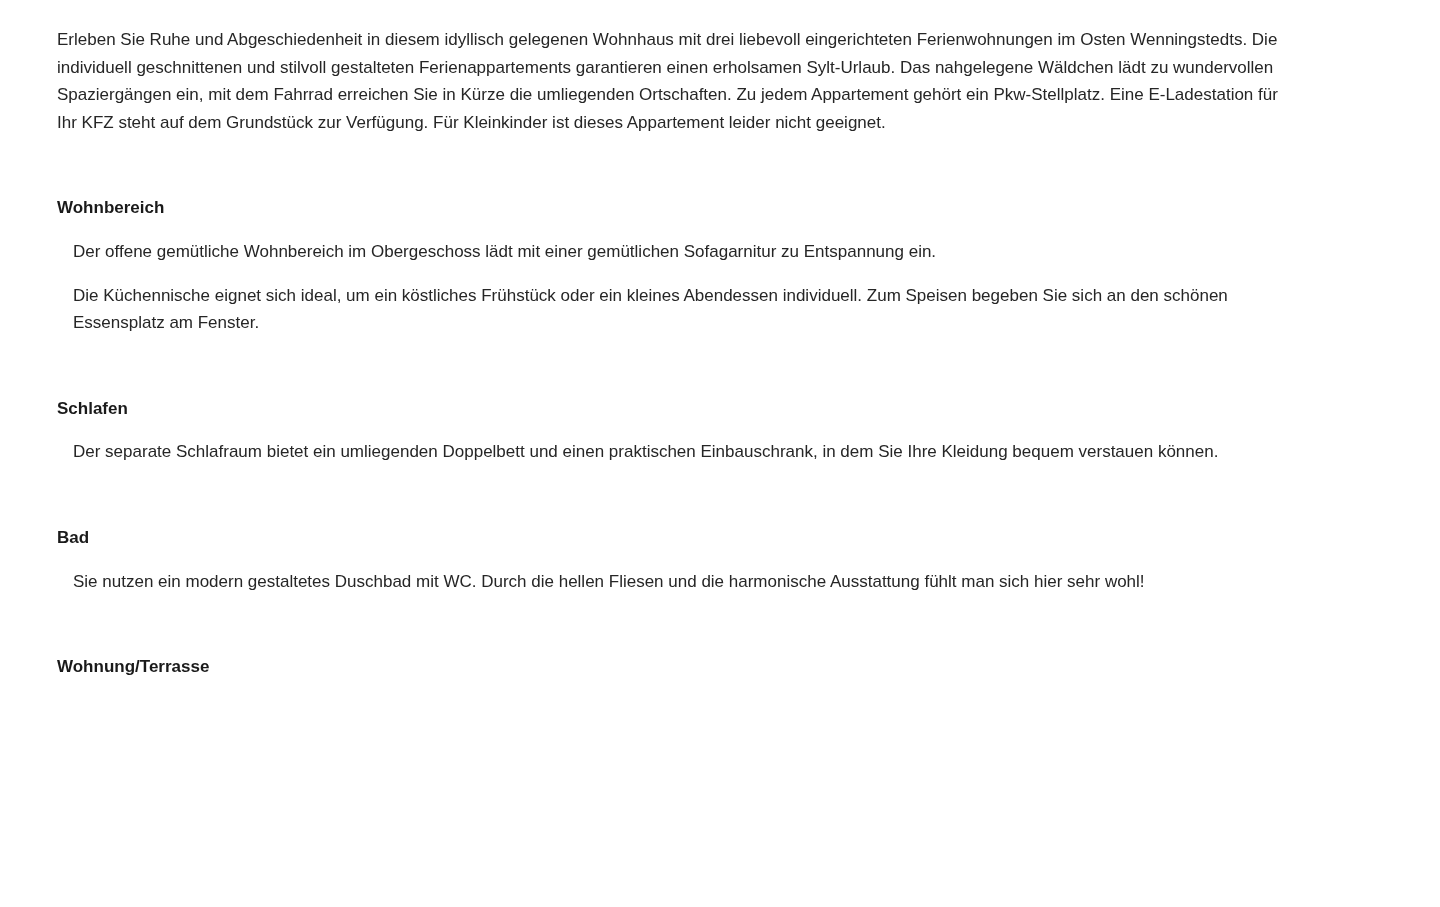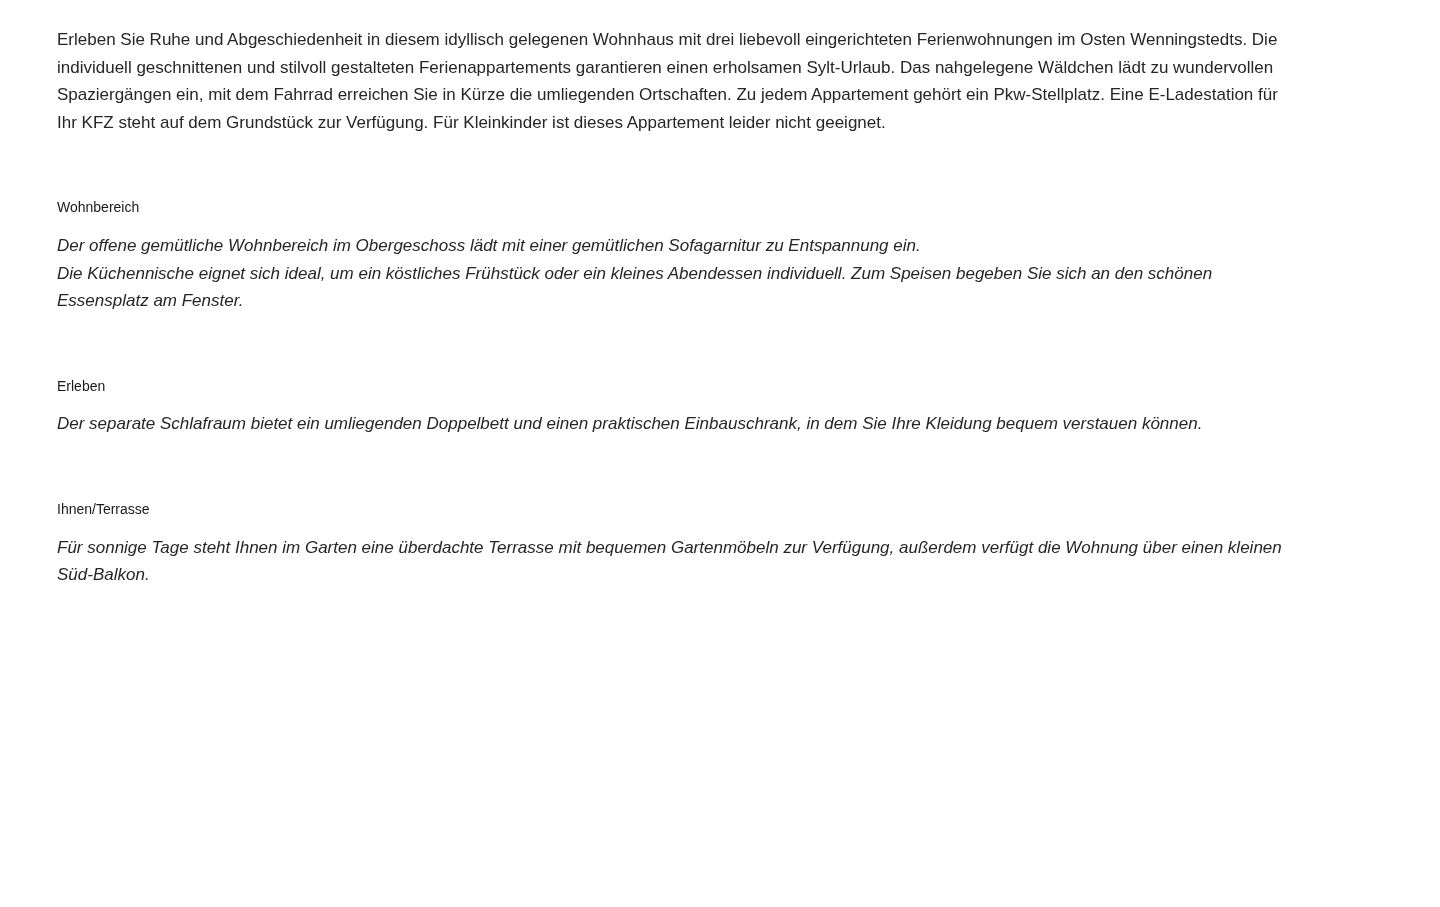--- a/index.html
+++ b/index.html
@@ -19,51 +19,53 @@
     padding: 26px 48px 0 57px;
     color: #262626;
     font-size: 17px;
     line-height: 27.6px;
     -webkit-font-smoothing: antialiased;
   }
   .intro {
     margin: 0;
   }
   .section-heading {
-    font-size: 14px;
+    font-size: 17px;
     line-height: 27.6px;
-    font-weight: 400;
+    font-weight: 700;
     color: #1a1a1a;
     margin: 58px 0 10px 0;
   }
   .section-body {
-    margin: 0;
-    font-style: italic;
+    margin: 16px;
   }
 </style>
 </head>
 <body>
 
 <main class="doc">
 
   <p class="intro">Erleben Sie Ruhe und Abgeschiedenheit in diesem idyllisch gelegenen Wohnhaus mit drei liebevoll eingerichteten Ferienwohnungen im Osten Wenningstedts. Die individuell geschnittenen und stilvoll gestalteten Ferienappartements garantieren einen erholsamen Sylt-Urlaub. Das nahgelegene Wäldchen lädt zu wundervollen Spaziergängen ein, mit dem Fahrrad erreichen Sie in Kürze die umliegenden Ortschaften. Zu jedem Appartement gehört ein Pkw-Stellplatz. Eine E-Ladestation für Ihr KFZ steht auf dem Grundstück zur Verfügung. Für Kleinkinder ist dieses Appartement leider nicht geeignet.</p>
 
   <section>
     <h2 class="section-heading">Wohnbereich</h2>
     <p class="section-body">Der offene gemütliche Wohnbereich im Obergeschoss lädt mit einer gemütlichen Sofagarnitur zu Entspannung ein.</p>
   </section>
 
   <section>
     <p class="section-body">Die Küchennische eignet sich ideal, um ein köstliches Frühstück oder ein kleines Abendessen individuell. Zum Speisen begeben Sie sich an den schönen Essensplatz am Fenster.</p>
   </section>
 
   <section>
-    <h2 class="section-heading">Erleben</h2>
+    <h2 class="section-heading">Schlafen</h2>
     <p class="section-body">Der separate Schlafraum bietet ein umliegenden Doppelbett und einen praktischen Einbauschrank, in dem Sie Ihre Kleidung bequem verstauen können.</p>
   </section>
 
+  <section>
+    <h2 class="section-heading">Bad</h2>
+    <p class="section-body">Sie nutzen ein modern gestaltetes Duschbad mit WC. Durch die hellen Fliesen und die harmonische Ausstattung fühlt man sich hier sehr wohl!</p>
+  </section>
 
   <section>
-    <h2 class="section-heading">Ihnen/Terrasse</h2>
-    <p class="section-body">Für sonnige Tage steht Ihnen im Garten eine überdachte Terrasse mit bequemen Gartenmöbeln zur Verfügung, außerdem verfügt die Wohnung über einen kleinen Süd-Balkon.</p>
+    <h2 class="section-heading">Wohnung/Terrasse</h2>
   </section>
 
 </main>
 
 </body></html>

